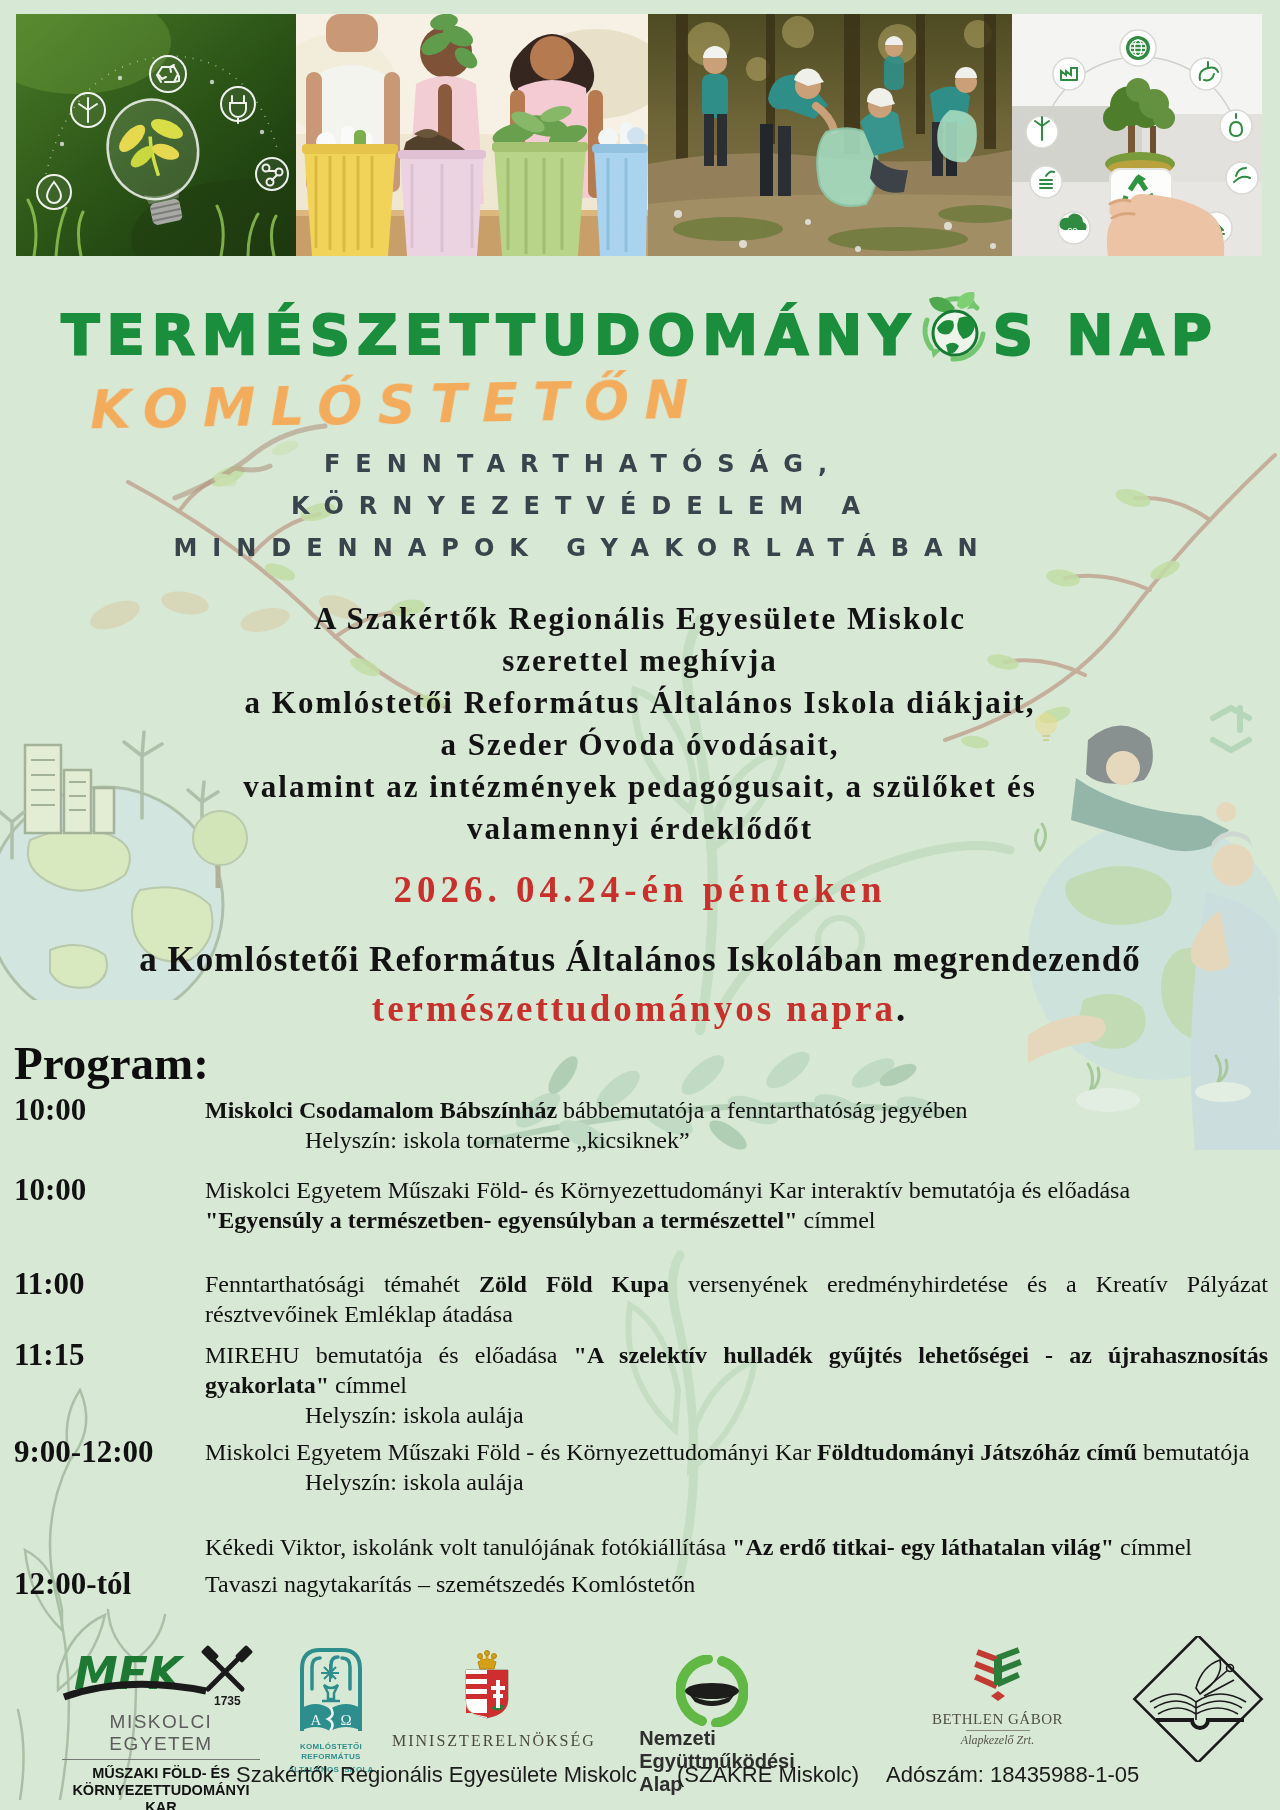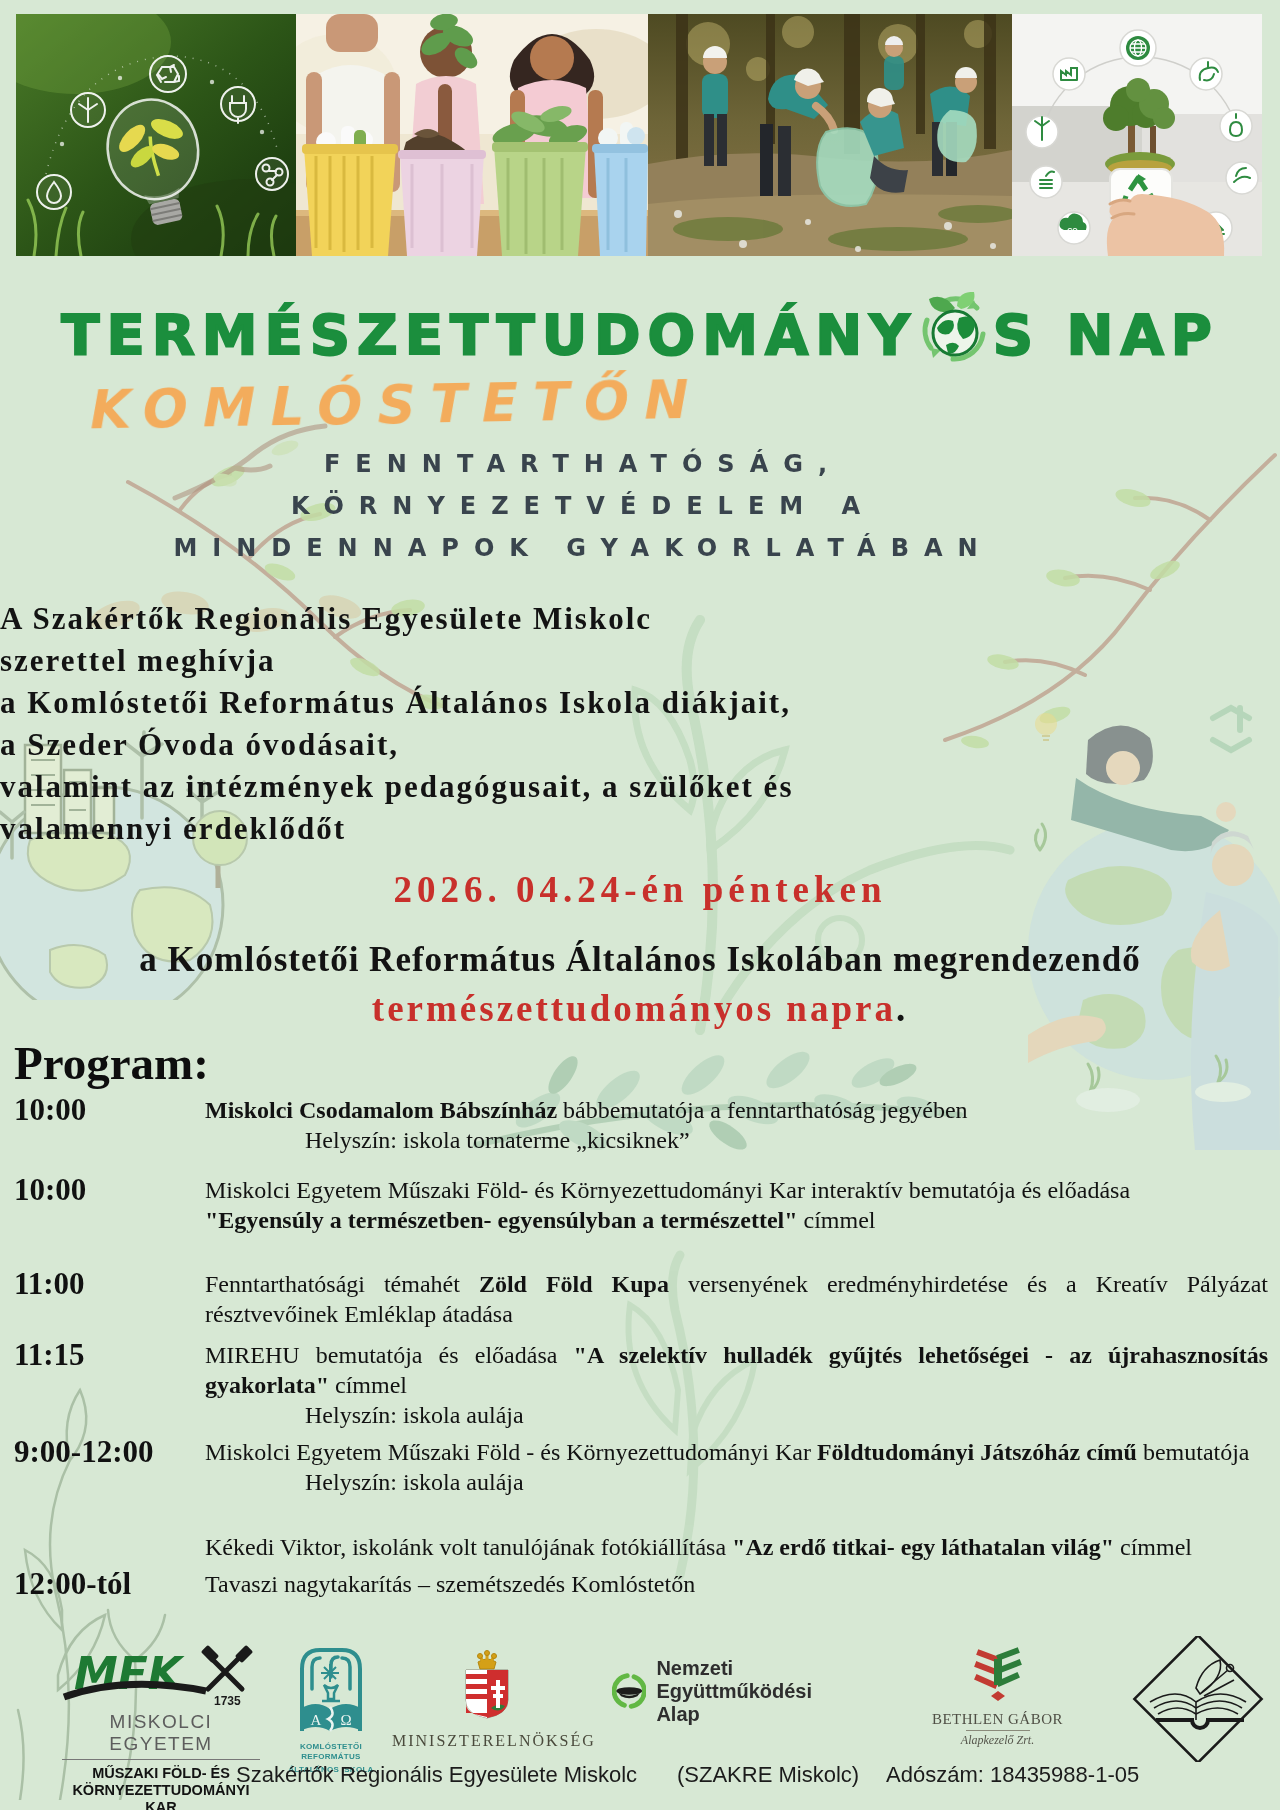--- a/index.html
+++ b/index.html
@@ -11,21 +11,21 @@
 
   .title-row{position:absolute;top:292px;left:0;width:100%;text-align:center;white-space:nowrap;z-index:2;
     font-family:"DejaVu Sans",sans-serif;font-weight:bold;color:#1b8e3d;font-size:56px;letter-spacing:7px;
     -webkit-text-stroke:2px #1b8e3d;}
   .title-row svg{vertical-align:-10px;margin:0 2px;}
   .subtitle{position:absolute;top:374px;left:90px;z-index:2;font-family:"DejaVu Sans",sans-serif;
     font-style:italic;font-weight:bold;font-size:53px;letter-spacing:15px;color:#f3ac5c;transform:rotate(-1deg);}
   .tagline{position:absolute;top:450px;left:0;width:1114px;text-align:center;z-index:2;
     font-family:"DejaVu Sans",sans-serif;font-weight:bold;color:#39444d;font-size:24px;letter-spacing:15px;padding-left:26px;}
   .tagline div{margin-bottom:14px;}
-  .invitation{position:absolute;top:598px;left:0;width:1280px;z-index:2;
+  .invitation{position:absolute;top:598px;left:0;width:1280px;text-align:center;z-index:2;
     font-weight:bold;font-size:31px;letter-spacing:2px;color:#131313;line-height:42px;}
   .date-line{position:absolute;top:868px;left:0;width:1280px;text-align:center;z-index:2;
     font-weight:bold;font-size:37px;letter-spacing:5px;color:#c8302b;}
   .closing{position:absolute;top:940px;left:0;width:1280px;text-align:center;z-index:2;font-weight:bold;}
   .closing .l1{font-size:35px;letter-spacing:1px;color:#131313;}
   .closing .l2{font-size:37px;letter-spacing:3px;color:#c8302b;margin-top:7px;}
   .closing .period{color:#131313;}
 
   .pheading{position:absolute;top:1036px;left:14px;z-index:2;font-size:47px;font-weight:bold;color:#0e0e0e;}
   .prow{position:absolute;left:0;width:1280px;z-index:2;}
@@ -40,21 +40,21 @@
   .logo{position:absolute;text-align:center;}
   .mfk{left:56px;top:1645px;width:210px;font-family:"Liberation Sans",sans-serif;}
   .mfk-mark{position:relative;height:64px;}
   .mfk-uni{font-size:19px;color:#5d5d5d;letter-spacing:1.5px;padding-bottom:4px;border-bottom:1.5px solid #777;margin:2px 6px 5px 6px;}
   .mfk-fac{font-size:14.5px;font-weight:bold;color:#121212;line-height:17px;}
   .school{left:276px;top:1643px;width:110px;}
   .school-name{font-size:8px;font-weight:bold;color:#2e8e8e;line-height:10px;letter-spacing:.3px;margin-top:3px;
     font-family:"Liberation Sans",sans-serif;}
   .minis{left:392px;top:1650px;width:190px;}
   .minis-label{font-size:16px;letter-spacing:2px;color:#4a4a3c;margin-top:8px;font-family:"Liberation Serif",serif;}
-  .nea{left:612px;top:1655px;width:200px;display:flex;align-items:center;text-align:left;}
+  .nea{left:612px;top:1655px;width:200px;display:flex;align-items:center;text-align:left;flex-direction:column;}
   .nea-text{font-family:"Liberation Sans",sans-serif;font-weight:bold;font-size:20px;line-height:23px;color:#2e2e2e;margin-left:10px;}
   .bga{left:930px;top:1645px;width:135px;}
   .bga-name{font-size:15px;letter-spacing:.5px;color:#4f4f45;margin-top:4px;font-family:"Liberation Serif",serif;}
   .bga-rule{width:64px;height:1px;background:#8a8a7a;margin:2px auto;}
   .bga-sub{font-size:12px;font-style:italic;color:#55554b;font-family:"Liberation Serif",serif;}
   .booklogo{left:1128px;top:1636px;width:140px;}
 
   .footer{position:absolute;top:1762px;left:0;width:1280px;z-index:2;
     font-family:"Liberation Sans",sans-serif;font-size:22px;color:#1b1b1b;}
   .footer span{position:absolute;white-space:nowrap;}

